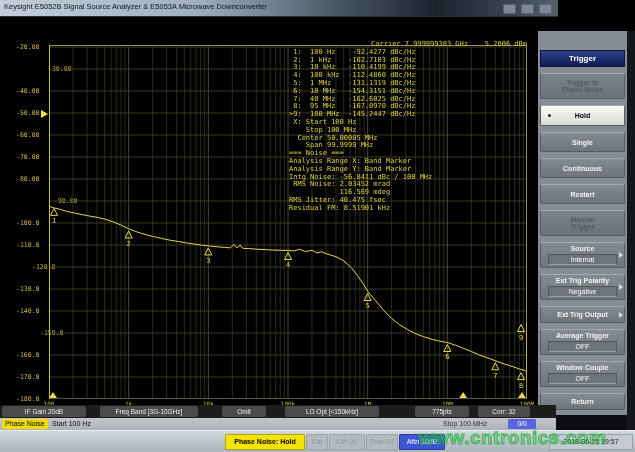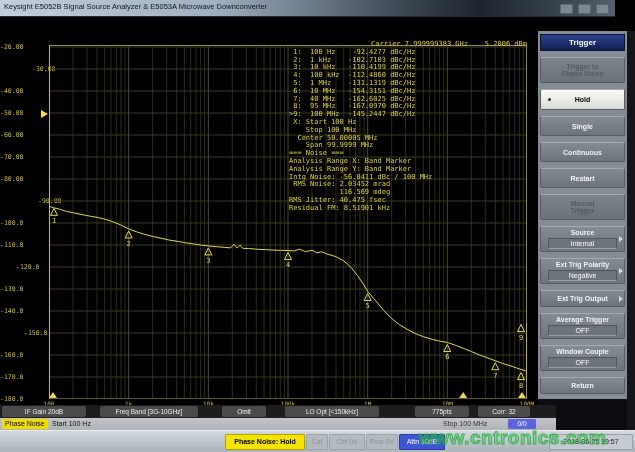--- a/index.html
+++ b/index.html
@@ -1,49 +1,49 @@
 <!DOCTYPE html>
 <html><head>
 <meta charset="utf-8">
 <style>
   html,body{margin:0;padding:0;background:#404040;}
   #app{position:relative;width:635px;height:452px;font-family:"Liberation Sans",sans-serif;
        overflow:hidden;background:#000;user-select:none;}
   
-  .titlebar{position:absolute;left:0;top:0;width:615px;height:16px;
+  .titlebar{position:absolute;left:0;top:0;width:524px;height:16px;
     background:linear-gradient(to right,#c3cedd 0%,#9fb0c2 35%,#45525f 62%,#1c242e 78%,#3a4652 92%,#55616c 100%);
-    border-bottom:1px solid #2a3038;}
+    border-bottom:1px solid #2a3038;padding-left:34px;}
   .titlebar .title{position:absolute;left:4px;top:2px;font-size:7.5px;color:#101418;white-space:nowrap;}
   .winbtns{position:absolute;right:6px;top:4px;display:flex;gap:5px;}
   .winbtns span{width:11px;height:8px;background:#7c8896;border:1px solid #5a6570;border-radius:1px;display:block;}
   .menubar{position:absolute;left:0;top:17px;width:635px;height:12px;
     background:linear-gradient(#eef1f4,#ccd3da);border-bottom:1px solid #9aa2aa;}
   .menubar .resize{position:absolute;right:7px;top:1px;font-size:7.5px;color:#222;}
   
   .screen{position:absolute;left:0;top:30px;width:635px;height:400px;background:#000;}
   .trace-header{position:absolute;left:3px;top:2px;font-family:"DejaVu Sans Mono",monospace;
     font-size:7.5px;color:#e8d23a;white-space:nowrap;}
   .tri-right{display:inline-block;width:0;height:0;border-left:5px solid #ffe23c;
     border-top:3.5px solid transparent;border-bottom:3.5px solid transparent;margin-right:2px;}
   .plot{position:absolute;left:49px;top:15px;width:478px;height:354px;}
-  #ylabels span{position:absolute;left:0;width:22px;text-align:right;font-family:"DejaVu Sans Mono",monospace;
+  #ylabels span{position:absolute;left:16px;width:22px;text-align:right;font-family:"DejaVu Sans Mono",monospace;
     font-size:6.5px;color:#cdbd3a;white-space:nowrap;}
   #xlabels span{position:absolute;top:370px;transform:translateX(-50%);font-family:"DejaVu Sans Mono",monospace;
     font-size:6px;color:#cdbd3a;white-space:nowrap;}
   .ref-arrow{position:absolute;left:41px;top:80px;width:0;height:0;
     border-left:7px solid #ffe23c;border-top:4px solid transparent;border-bottom:4px solid transparent;}
   .readout{position:absolute;left:289px;top:11px;width:238px;font-family:"DejaVu Sans Mono",monospace;
     font-size:7px;line-height:7.8px;color:#e0d040;}
   .readout .carrier{text-align:right;white-space:pre;}
   #readout-block div{white-space:pre;}
   
   .sidebar{position:absolute;left:538px;top:1px;width:89px;height:399px;background:#0b0d11;}
   .sb-panel{background:#868c93;padding:3px 2px 5px 2px;display:flex;flex-direction:column;row-gap:6px;}
   .sb-head{height:15px;line-height:15px;text-align:center;color:#fff;font-size:8px;font-weight:bold;
-    background:linear-gradient(#2c4189,#101f52);border:1px solid #0a1436;}
+    background:linear-gradient(#2c4189,#101f52);border:1px solid #0a1436;margin-top:16px;}
   .sb-btn{position:relative;text-align:center;color:#f2f4f6;font-size:7px;font-weight:bold;
     background:linear-gradient(#858b92,#6e747b);border:1px solid #565c63;border-top-color:#a5abb2;
     border-radius:2px;display:flex;flex-direction:column;justify-content:center;white-space:pre-line;}
   .sb-btn.h18{height:18px;} .sb-btn.h24{height:24px;} .sb-btn.h15{height:15px;}
   .sb-btn.disabled{color:#545a61;background:linear-gradient(#7d838a,#6b7178);}
   .sb-btn.selected{background:linear-gradient(#fbfbf9,#d9d9d4);color:#000;height:19px;}
   .bullet{position:absolute;left:7px;top:8px;width:3px;height:3px;border-radius:50%;background:#222;}
   .sb-val{margin:2px 7px 1px 7px;height:9px;line-height:9px;font-weight:normal;
     background:#6d737a;border:1px solid #51575e;border-bottom-color:#9aa0a7;color:#fff;font-size:7px;}
   .sb-arrow{position:absolute;right:1px;top:50%;margin-top:-3px;width:0;height:0;

